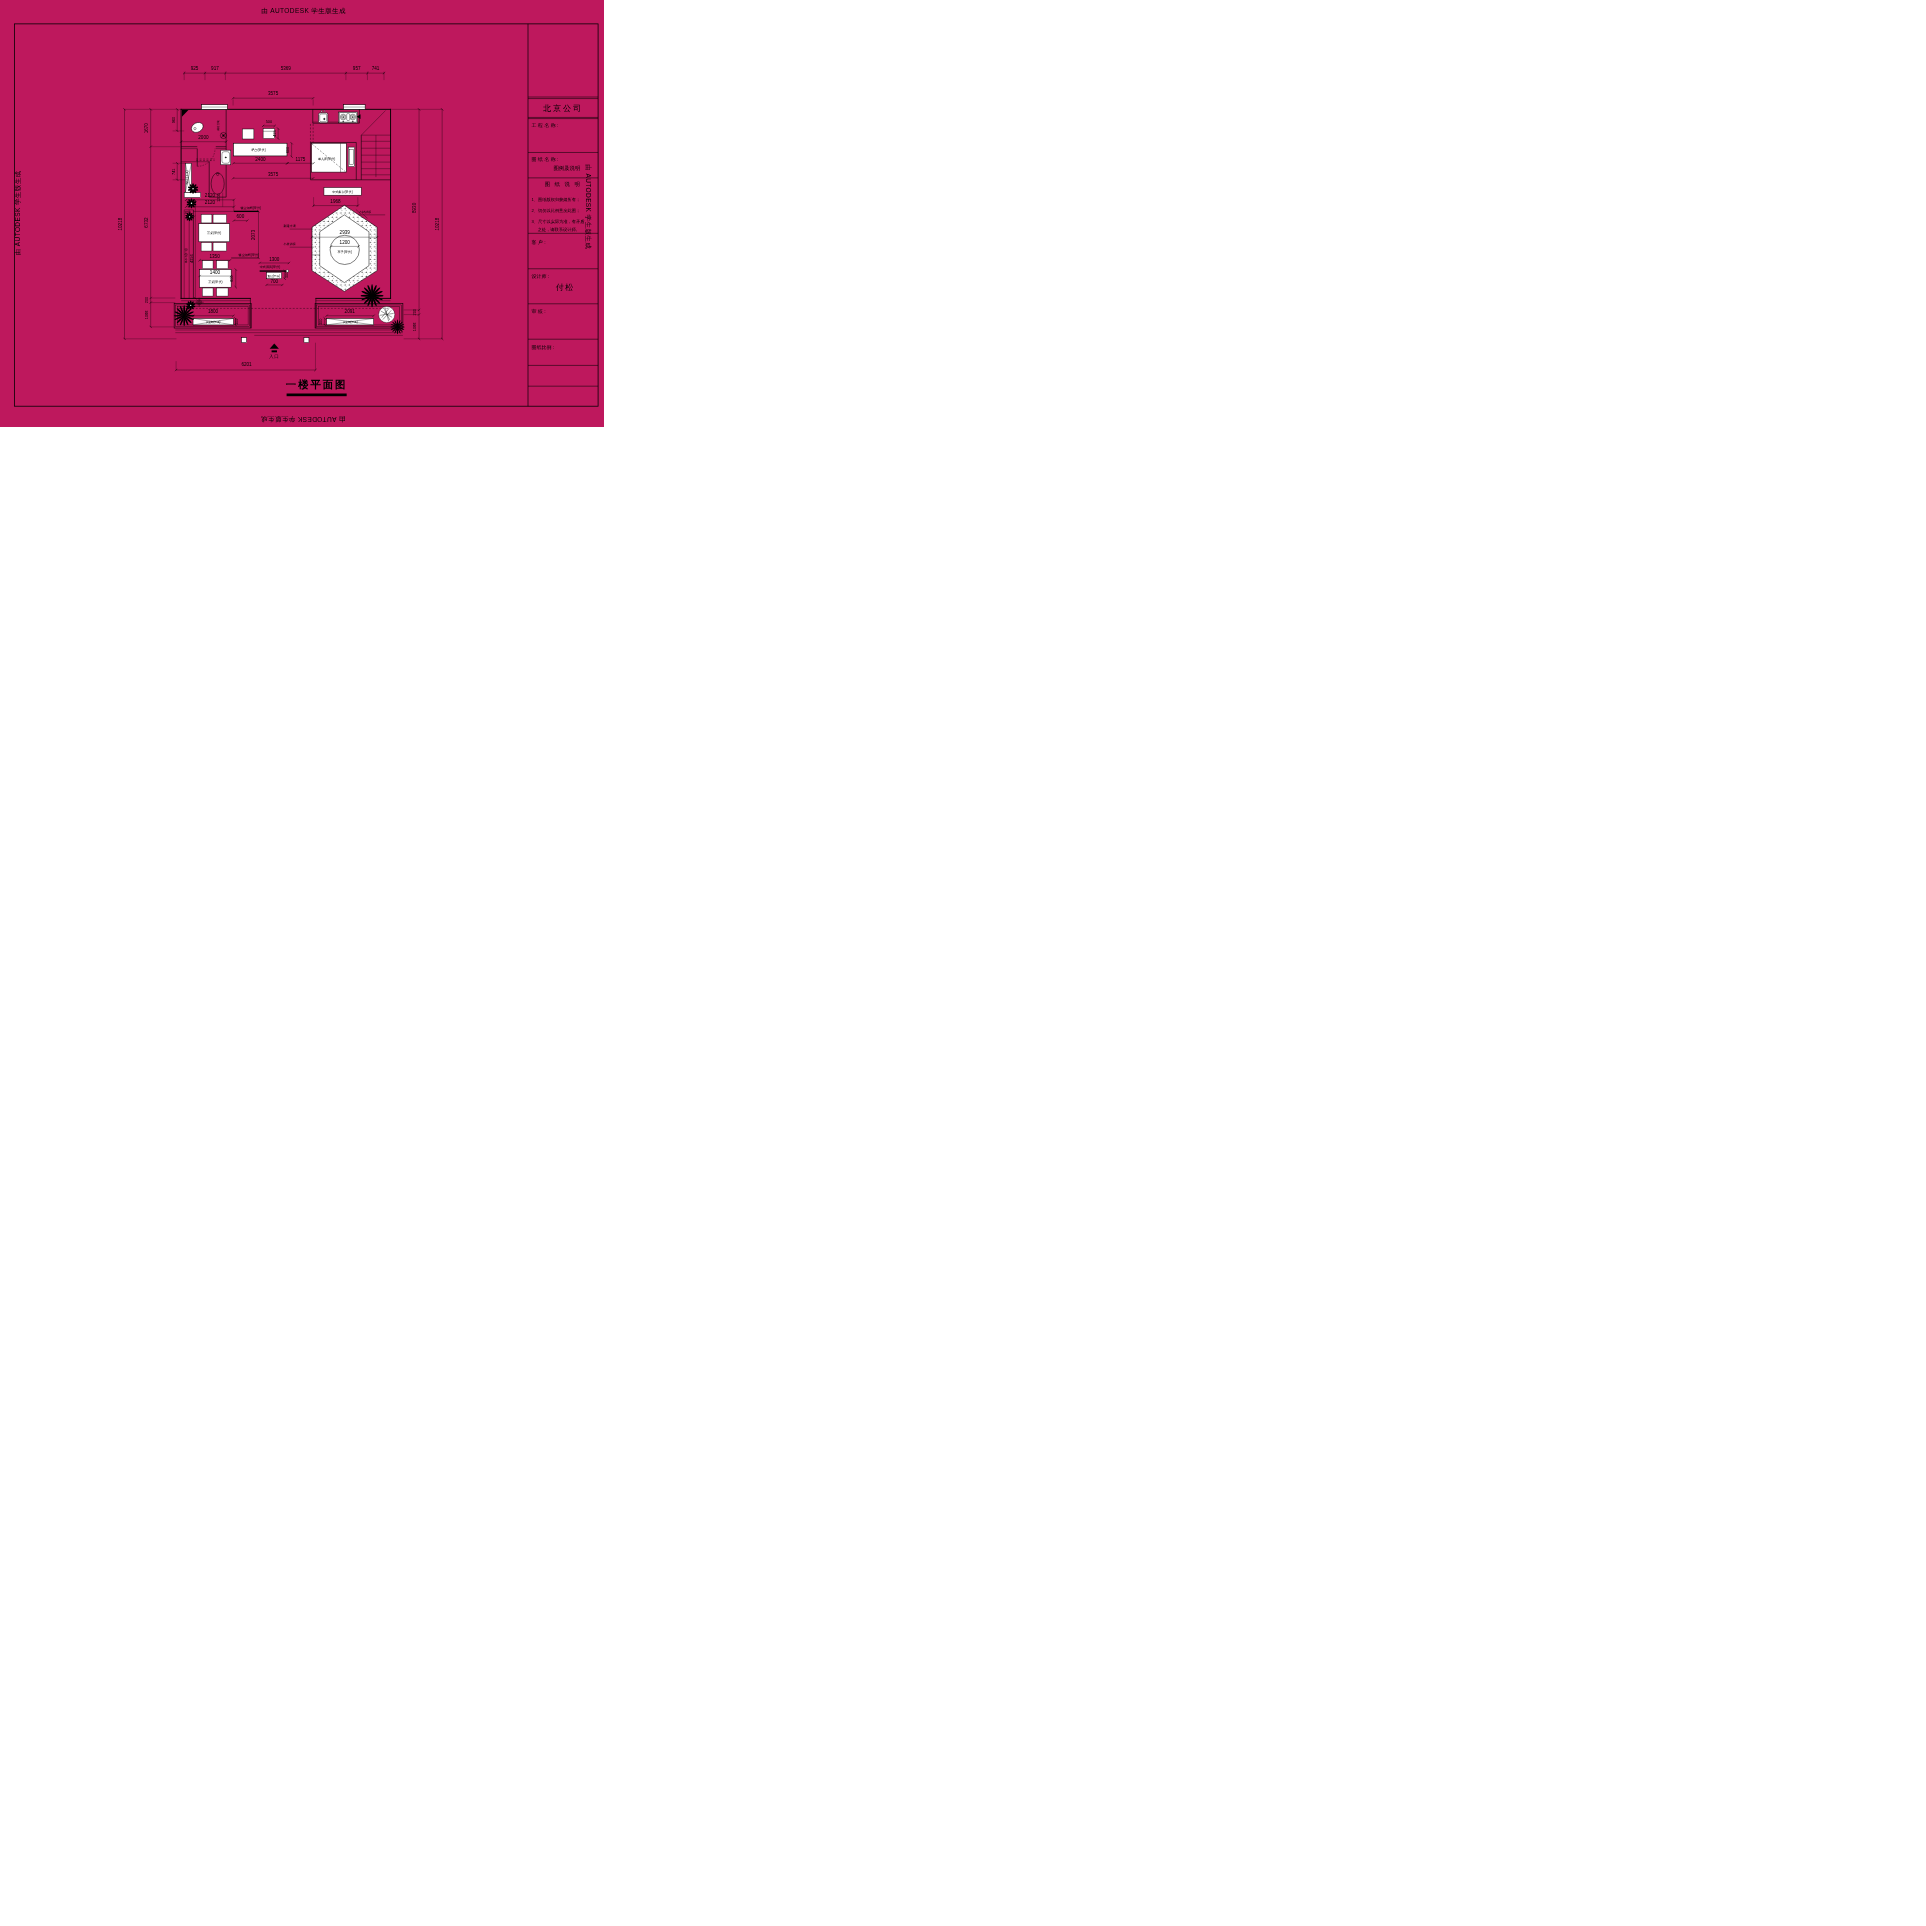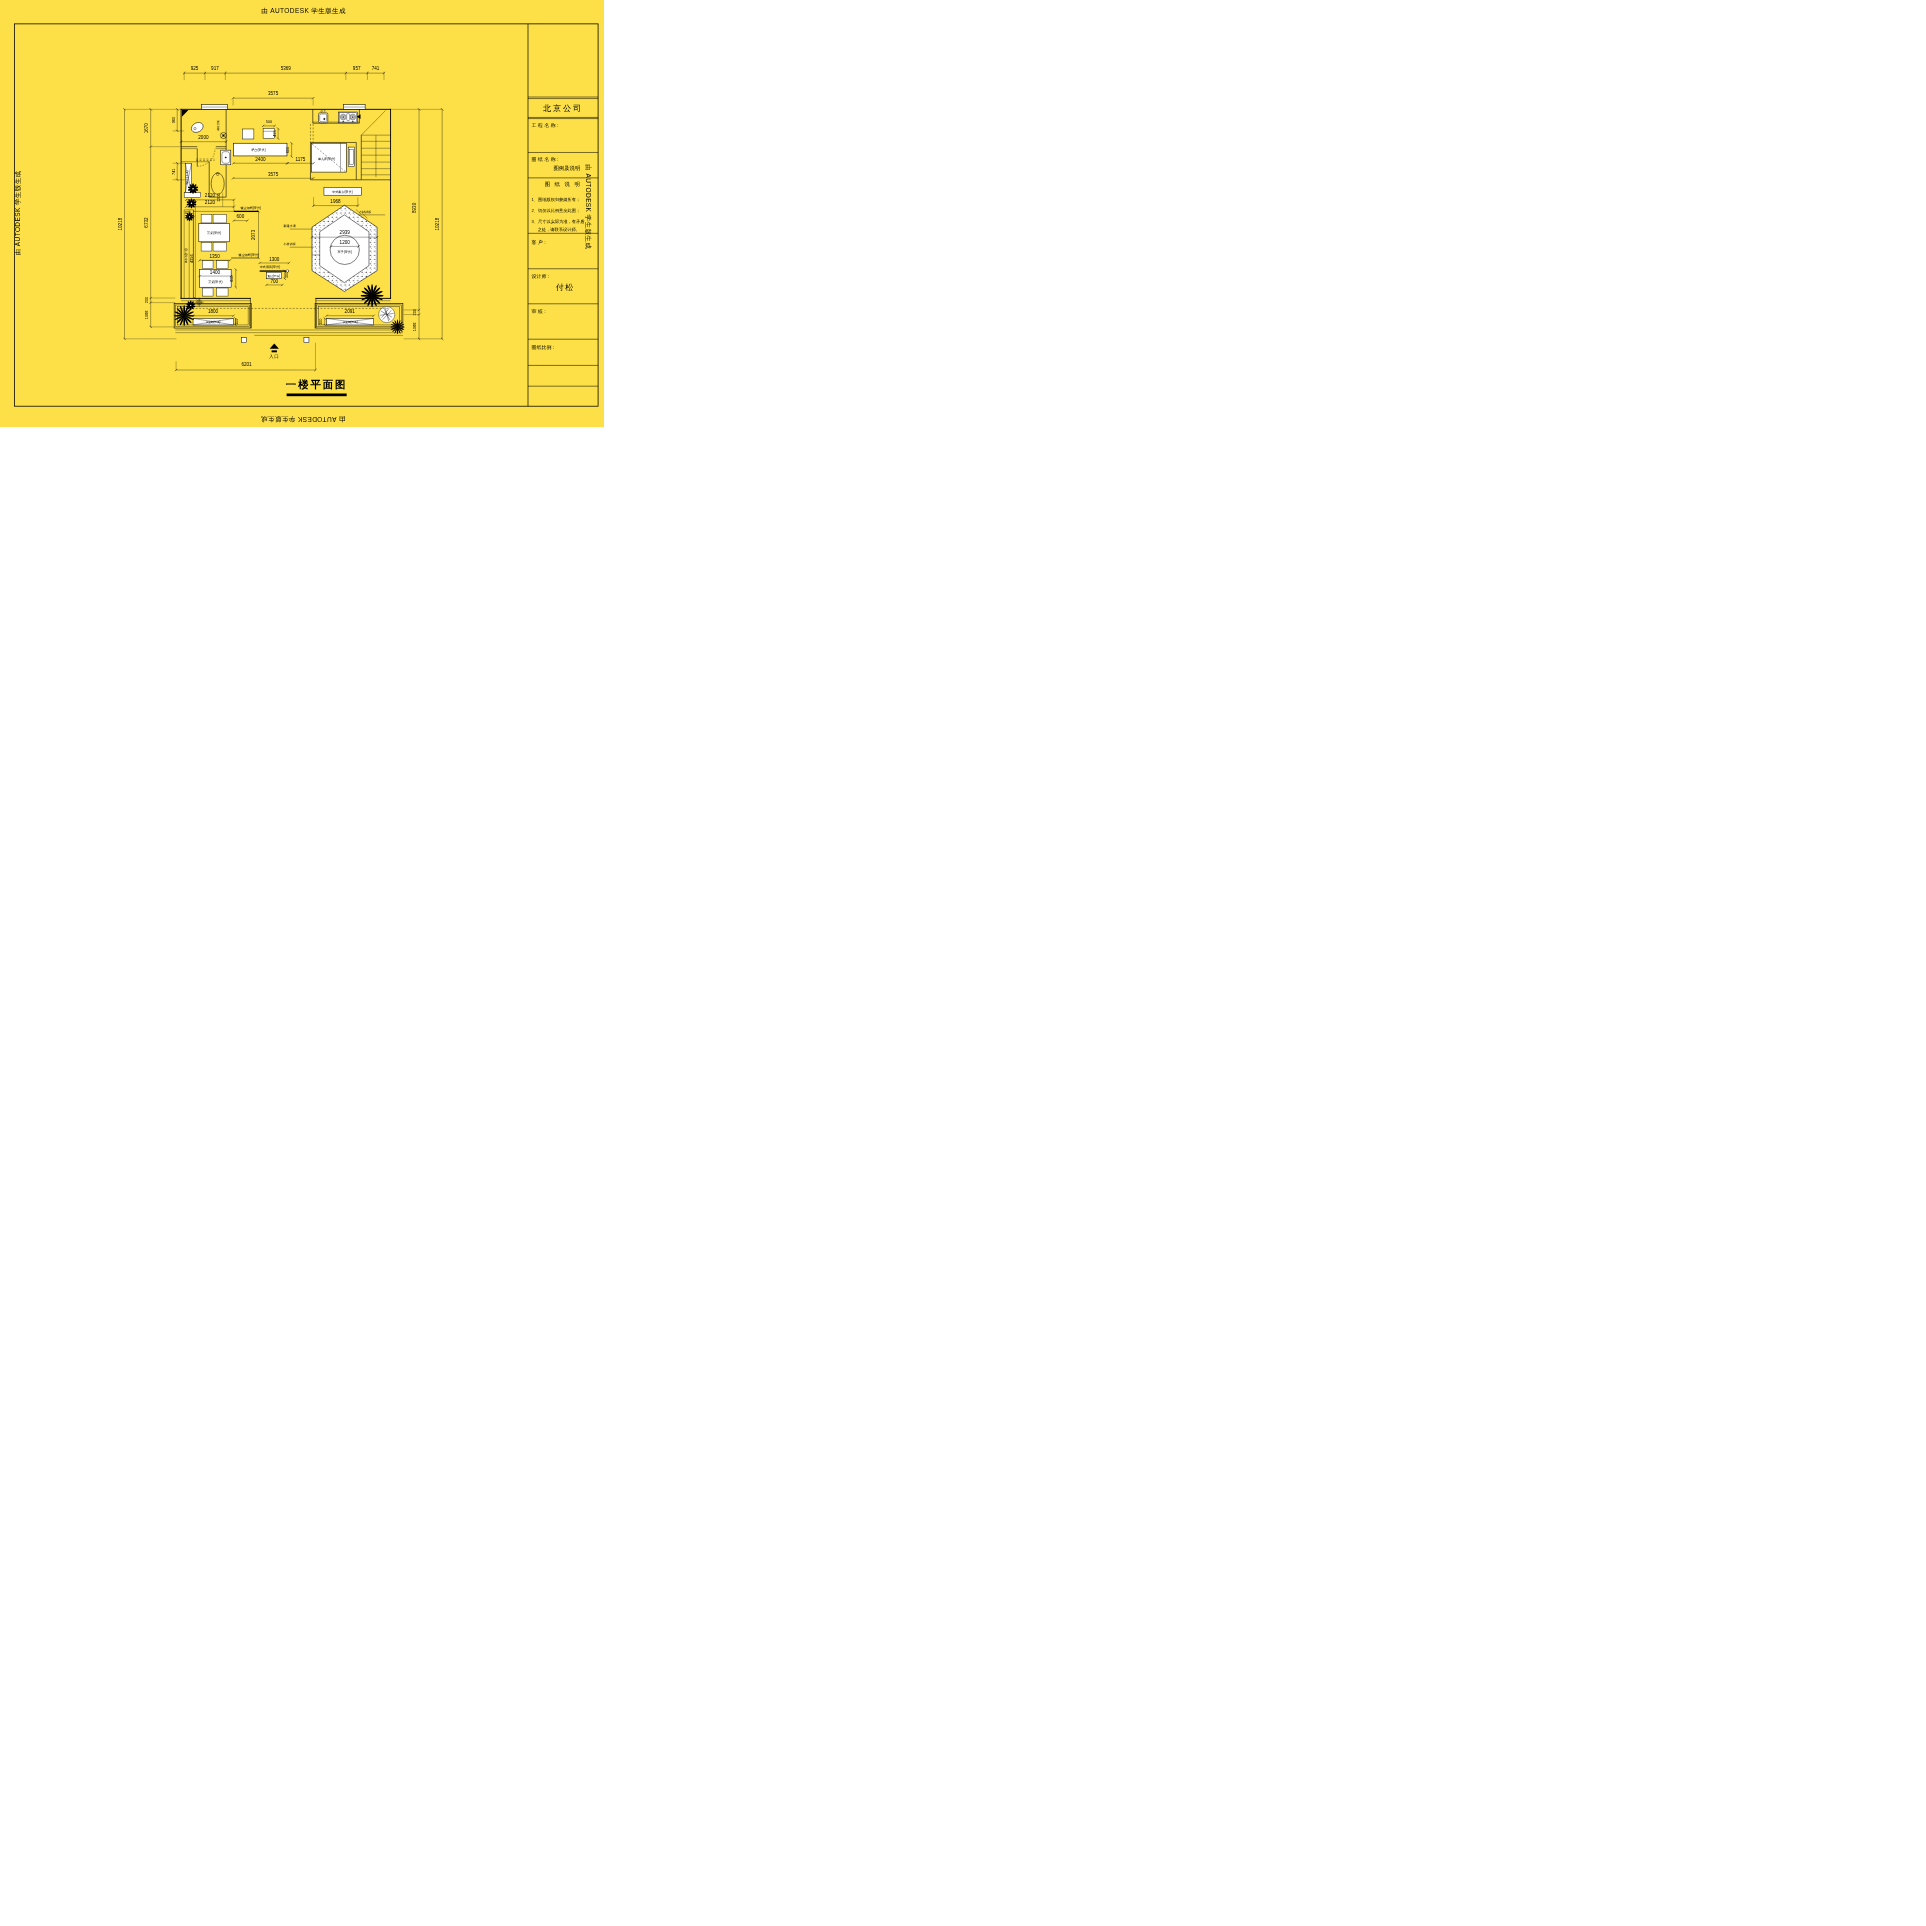--- a/index.html
+++ b/index.html
@@ -1,16 +1,16 @@
 <!DOCTYPE html>
 <html style="font-size:6.2px"><head>
 <meta charset="utf-8">
 <style>
   html,body{margin:0;padding:0;background:#fff;}
-  .sheet{position:relative;width:604px;height:427px;background:#fde047;overflow:hidden;
+  .sheet{position:relative;width:604px;height:427px;background:#be185d;overflow:hidden;
          font-family:"Liberation Sans","DejaVu Sans",sans-serif;}
   svg{position:absolute;left:0;top:0;}
   svg text{fill:#000;font-family:"Liberation Sans","DejaVu Sans",sans-serif;}
   .w  {stroke:#000;stroke-width:2.4;fill:none;stroke-linecap:square;}  
   .w2 {stroke:#000;stroke-width:1.5;fill:none;}                       
   .t  {stroke:#000;stroke-width:.9;fill:none;}                        
   .dim{stroke:#000;stroke-width:.9;fill:none;marker-start:url(#tk);marker-end:url(#tk);}
   .ext{stroke:#000;stroke-width:.7;fill:none;}
   .dsh{stroke:#000;stroke-width:1;fill:none;stroke-dasharray:5 4;}
   .thk{stroke:#000;stroke-width:3.4;fill:none;}

